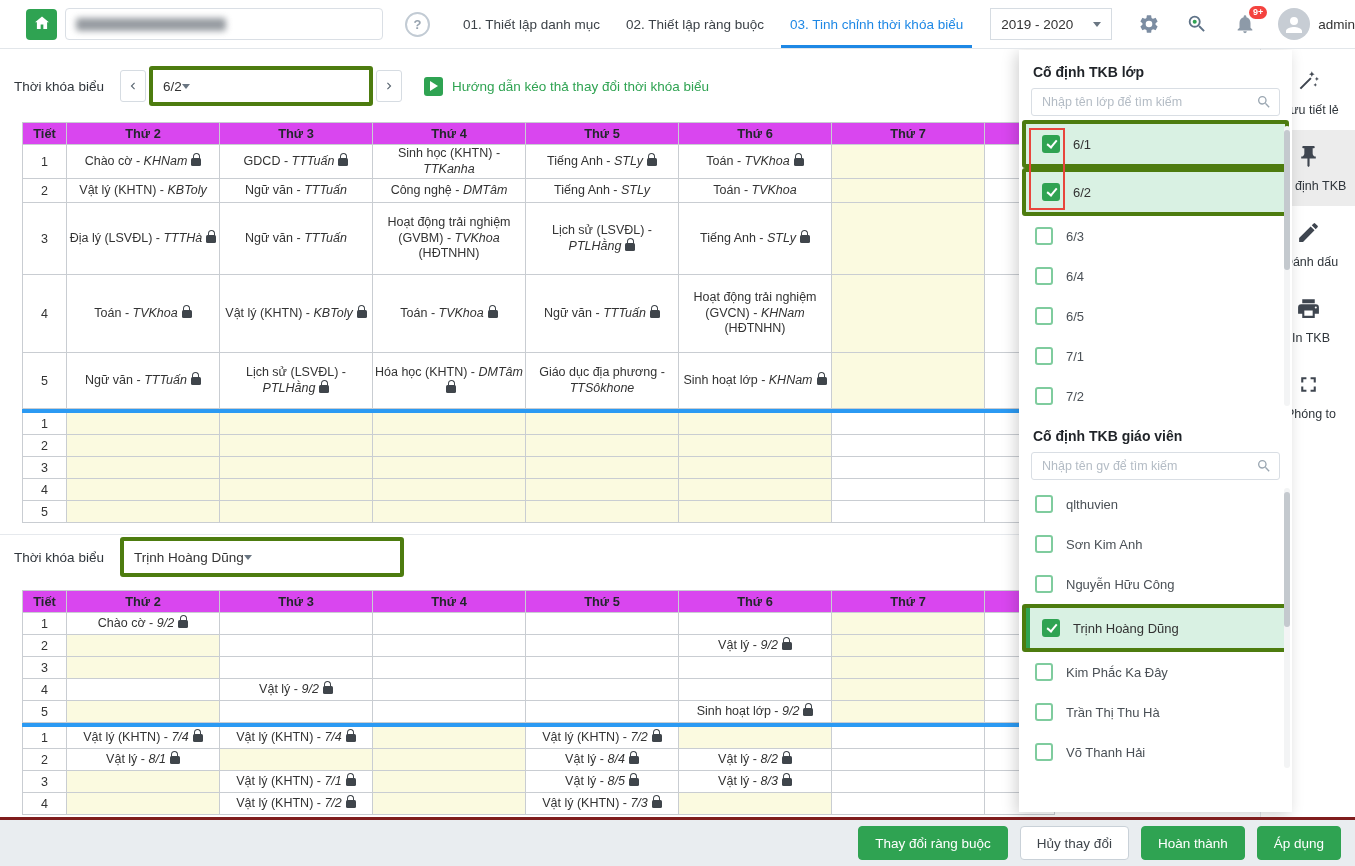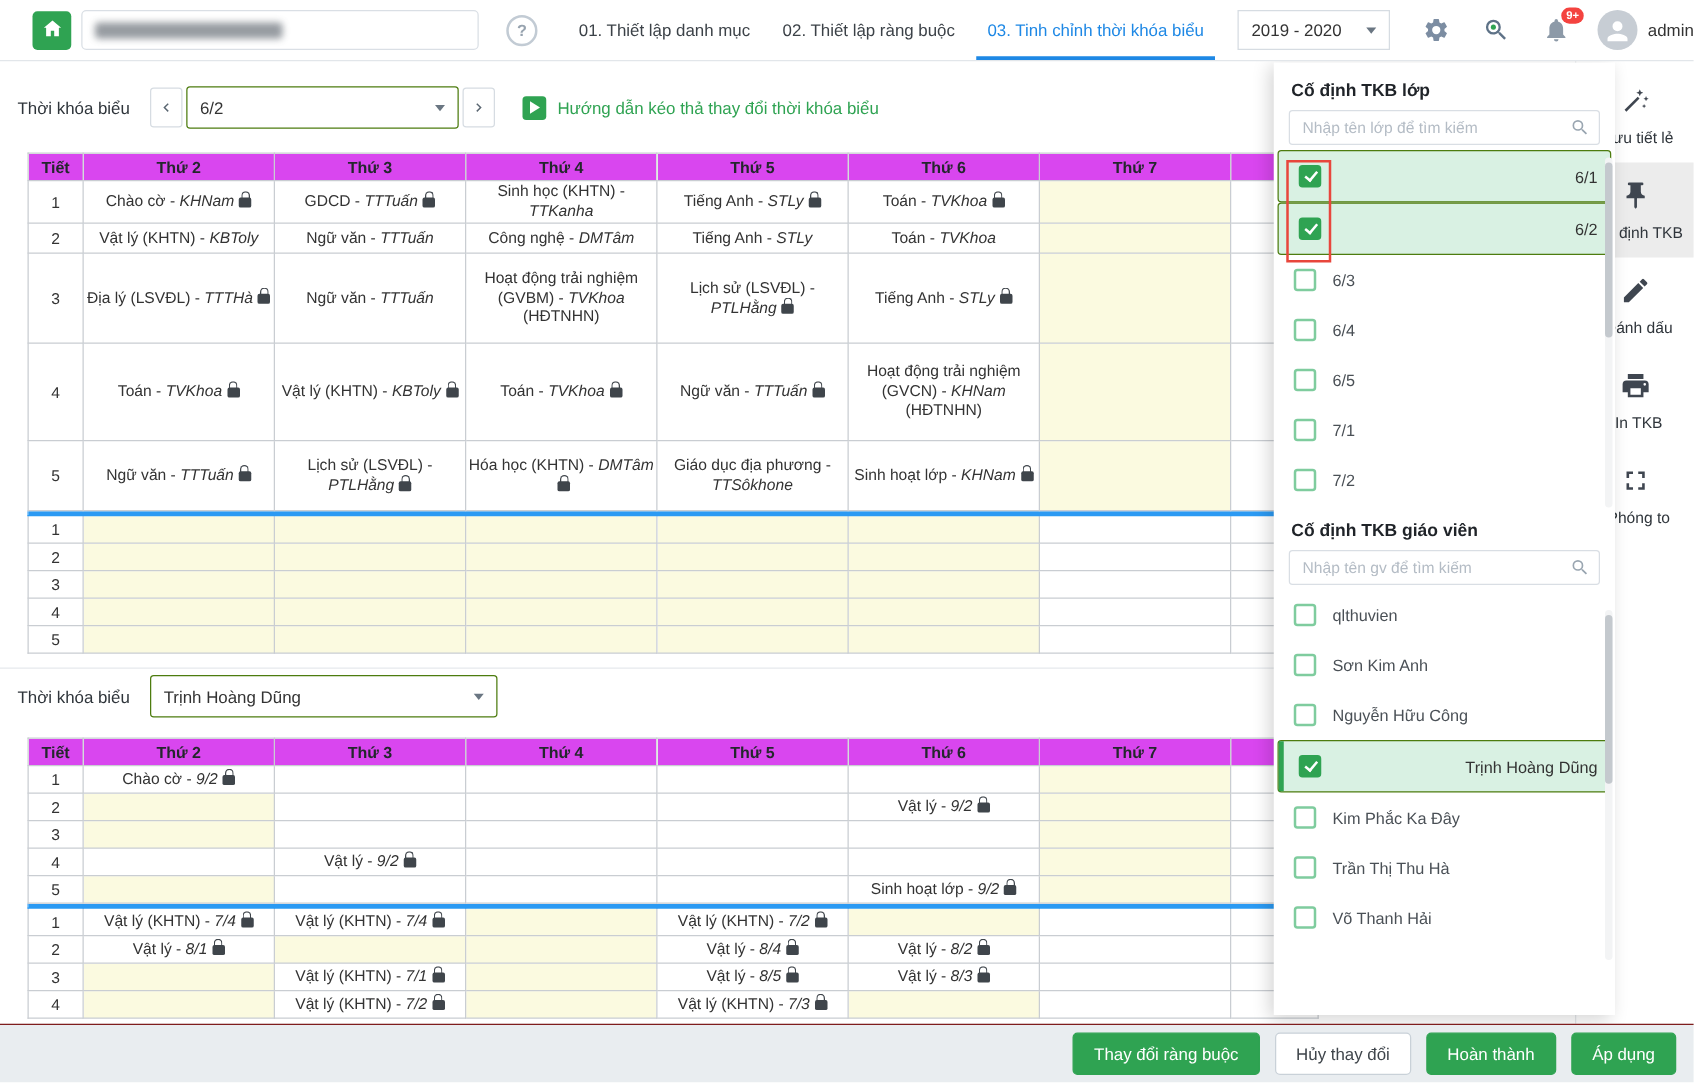--- a/index.html
+++ b/index.html
@@ -30,22 +30,22 @@
           align-items:flex-end;justify-content:center;overflow:hidden;flex:0 0 auto;cursor:pointer}
   .admin{margin-left:8px;display:flex;align-items:center;gap:6px;font-size:13.5px;cursor:pointer;flex:0 0 auto}
 
   
   .secbar{position:absolute;left:0;width:1019px;height:44px;background:#fff;display:flex;align-items:center;padding-left:14px}
   #sec1{top:64px}
   #sec2{top:534px;border-top:1px solid #e6e9ed}
   .seclabel{font-size:13.5px;color:#2f353b;margin-right:16px}
   .nav-btn{width:26px;height:32px;border:1px solid #d6dce2;border-radius:3px;background:#fff;display:flex;
            align-items:center;justify-content:center;cursor:pointer;padding:0}
-  .sel{height:32px;border:1px solid #4d7c0f;border-radius:3px;background:#fff;display:flex;align-items:center;
-       justify-content:space-between;padding:0 10px;font-size:13.5px;color:#333;margin:0 3px;cursor:pointer}
+  .sel{height:32px;border:4px solid #4d7c0f;border-radius:3px;background:#fff;display:flex;align-items:center;
+       padding:0 10px;font-size:13.5px;color:#333;margin:0 3px;cursor:pointer}
   .sel.cls{width:196px}
   .sel.tch{width:256px;margin:0}
   .guide{margin-left:22px;display:flex;align-items:center;gap:9px;color:#2fa352;font-size:13.5px;cursor:pointer;text-decoration:none}
   .play{width:19px;height:19px;border-radius:3px;background:#2fa352;display:flex;align-items:center;justify-content:center}
   .play::after{content:"";border-left:8px solid #fff;border-top:5px solid transparent;border-bottom:5px solid transparent;margin-left:2px}
 
   
   .ttwrap{position:absolute;left:22px;z-index:1}
   #class-tt{top:122px}
   #teacher-tt{top:590px}
@@ -87,21 +87,21 @@
   .cb.on{background:#2fa352;border-color:#2fa352}
   .cb.on::after{content:"";position:absolute;left:4.5px;top:1px;width:4px;height:8px;border:solid #fff;
                 border-width:0 2px 2px 0;transform:rotate(40deg)}
   .red-annotation{position:absolute;left:10px;top:78px;width:32px;height:78px;border:2px solid #e8463c;z-index:6;pointer-events:none}
   .sbtrack{position:absolute;right:2px;width:6px;background:#f3f4f5;border-radius:3px}
   .sbthumb{position:absolute;right:2px;width:6px;background:#c4c9ce;border-radius:3px}
   .tr1{top:76px;height:280px}.th1{top:80px;height:140px}
   .tr2{top:438px;height:280px}.th2{top:442px;height:135px}
 
   
-  .footer{position:absolute;left:0;right:0;bottom:0;height:46px;background:#e9edf0;border-top:1px solid #7f1d1d;
+  .footer{position:absolute;left:0;right:0;bottom:0;height:46px;background:#e9edf0;border-top:3px solid #7f1d1d;
           display:flex;align-items:center;justify-content:flex-end;gap:12px;padding-right:14px;z-index:60}
   .btn{height:34px;padding:0 16px;border-radius:4px;font-size:13.5px;font-family:inherit;cursor:pointer}
   .btn.primary{background:#2fa352;border:1px solid #2fa352;color:#fff}
   .btn.secondary{background:#fff;border:1px solid #c9d1d8;color:#3f454b}
 </style>
 </head>
 <body>
 
 <div>
 

